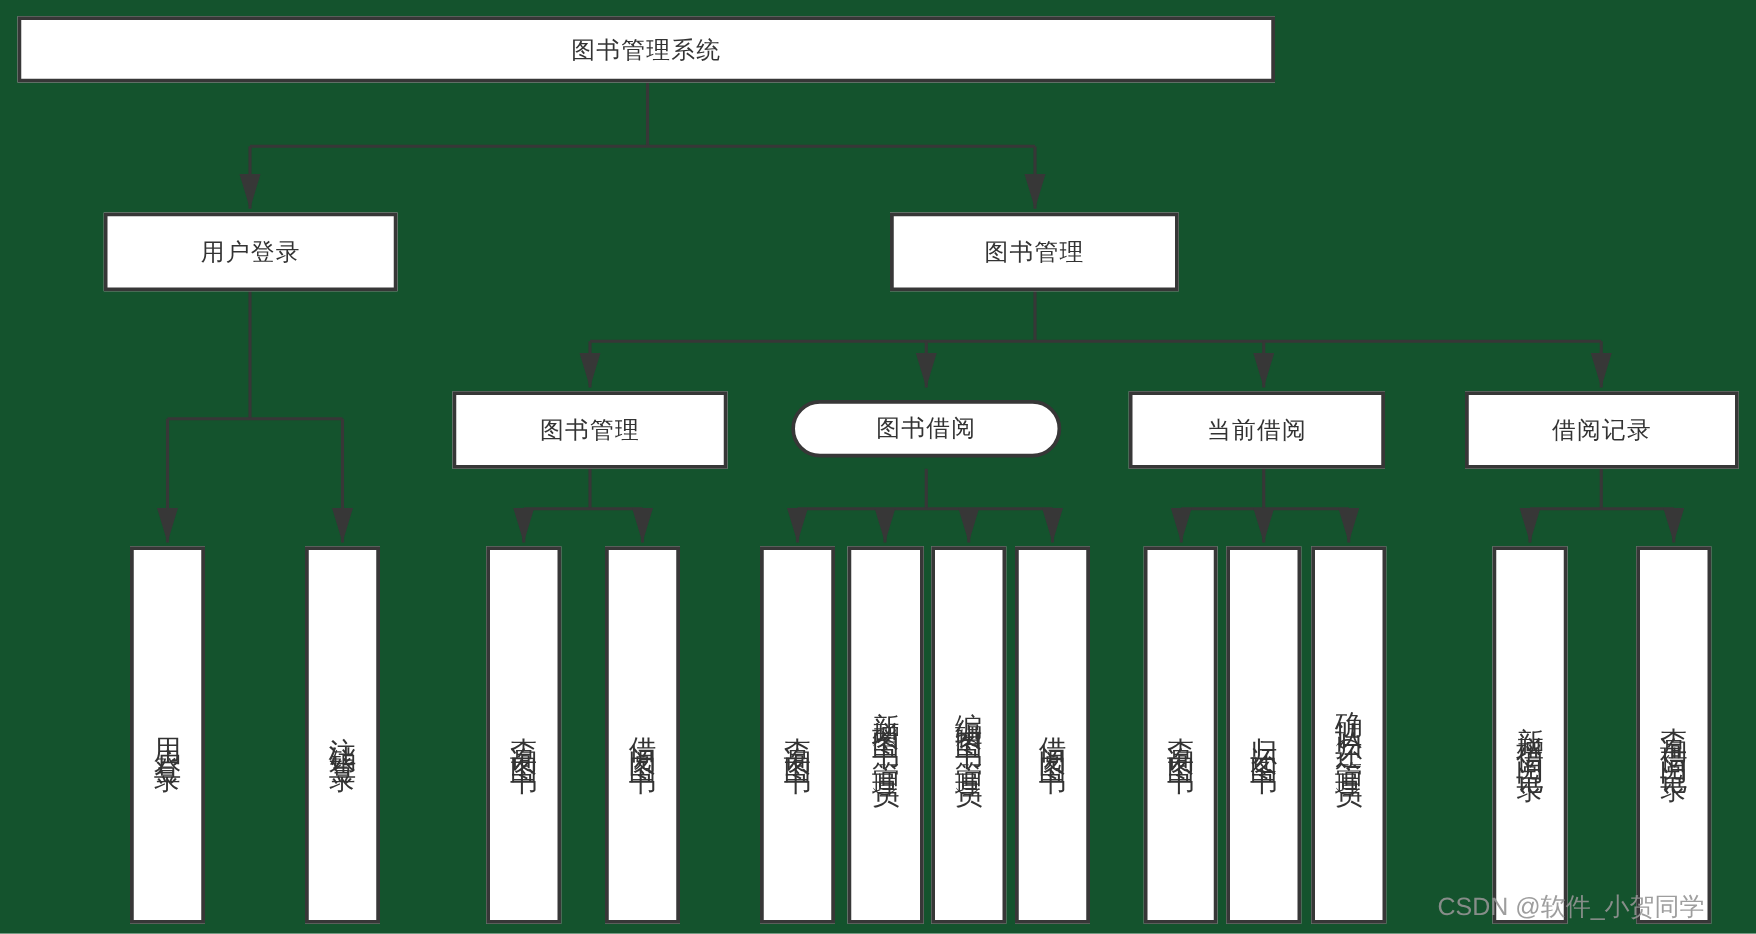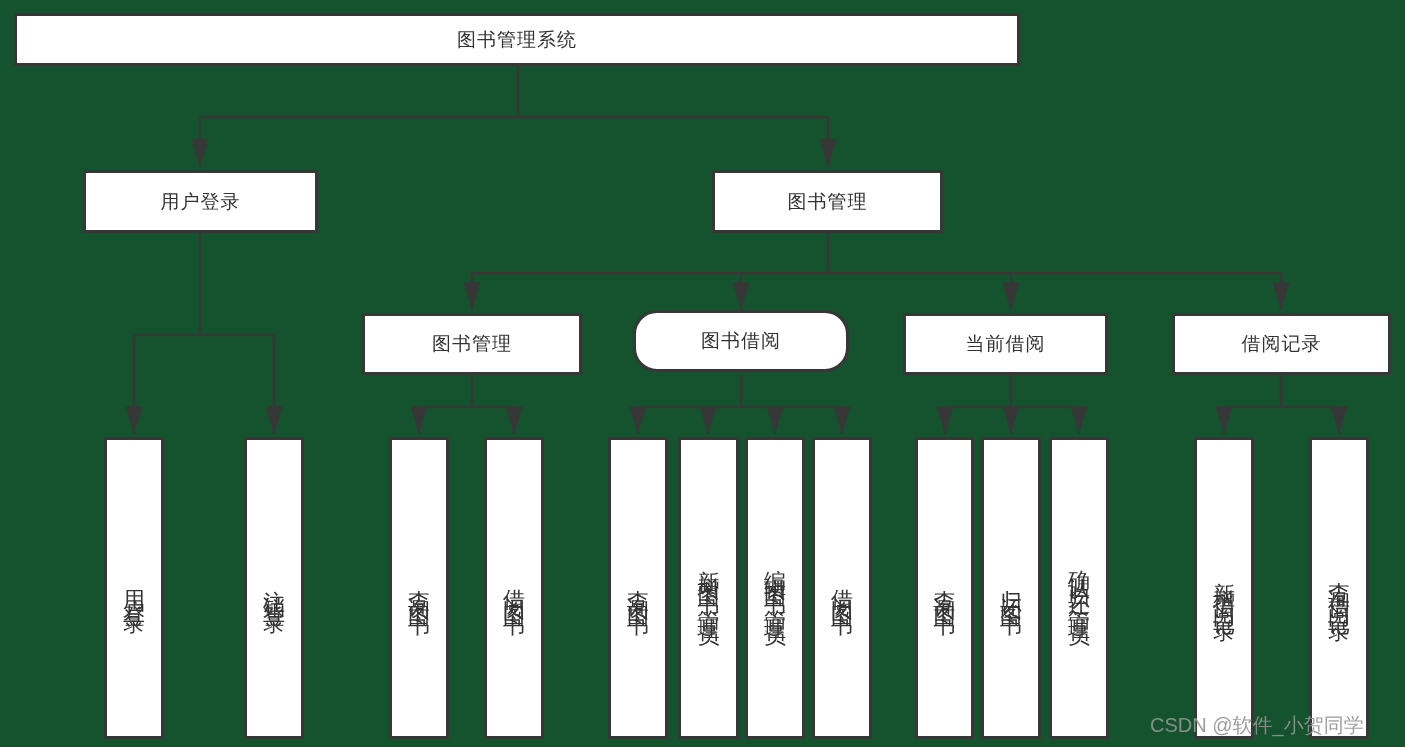--- a/index.html
+++ b/index.html
@@ -132,21 +132,21 @@
   <div class="node h" style="left:83px; top:170px; width:235px; height:63px;">
     <span>用户登录</span>
   </div>
   <div class="node h" style="left:712px; top:170px; width:231px; height:63px;">
     <span>图书管理</span>
   </div>
 
   <div class="node h" style="left:362px; top:313px; width:220px; height:62px;">
     <span>图书管理</span>
   </div>
-  <div class="node h" style="left:633px; top:310px; width:216px; height:62px;border-radius:24px;">
+  <div class="node h" style="left:633px; top:320px; width:216px; height:46px;border-radius:24px;">
     <span>图书借阅</span>
   </div>
   <div class="node h" style="left:903px; top:313px; width:205px; height:62px;">
     <span>当前借阅</span>
   </div>
   <div class="node h" style="left:1172px; top:313px; width:219px; height:62px;">
     <span>借阅记录</span>
   </div>
 
   <div class="node v" style="left:104px; top:437px; width:60px; height:302px;">

